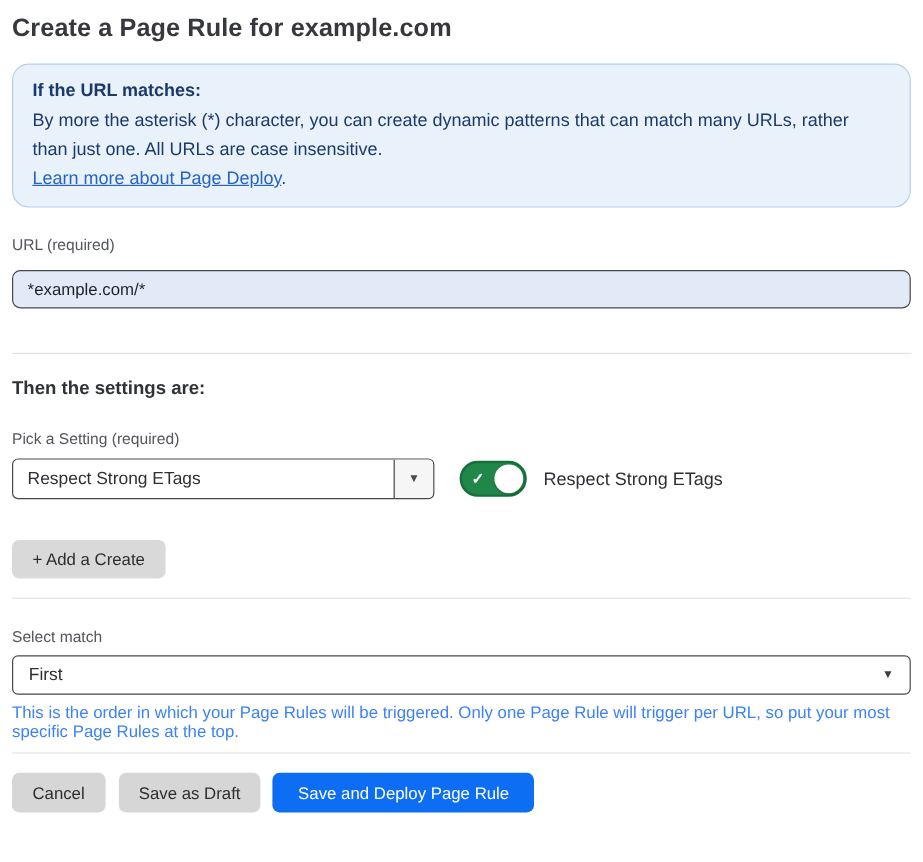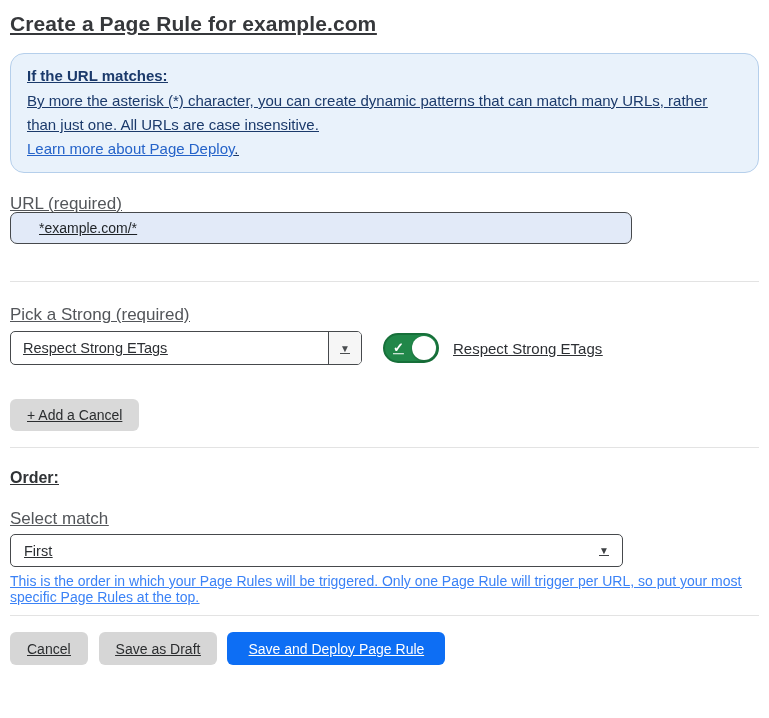--- a/index.html
+++ b/index.html
@@ -1,15 +1,15 @@
 <!DOCTYPE html>
 <html><head>
 <meta charset="utf-8">
 <style>
-  * { box-sizing: border-box; text-decoration: underline; }
+  * { box-sizing: border-box; }
   html, body {
     margin: 0;
     padding: 0;
     background: #ffffff;
     font-family: "Liberation Sans", sans-serif;
     color: #303336;
   }
   .page {
     width: 769px;
     height: 718px;
@@ -44,34 +44,34 @@
     max-width: 700px;
   }
   .info-link {
     color: #2563c9;
     text-decoration: underline;
     cursor: pointer;
   }
   .info-link-suffix { color: #1b3a6b; }
   
   .field-label {
-    font-size: 17px;
+    font-size: 13px;
     color: #53565a;
     line-height: 16px;
   }
   .url-label { margin-top: 23px; }
   .url-input {
     display: block;
-    width: 622px;
+    width: 749px;
     height: 32px;
-    margin-top: 0;
+    margin-top: 13px;
     background: #e2eaf8;
     border: 1px solid #46494c;
     border-radius: 7px;
-    padding: 0 28px;
+    padding: 0 12px;
     font-family: "Liberation Sans", sans-serif;
     font-size: 14px;
     color: #1e2226;
     outline: none;
   }
   .divider {
     border: none;
     border-top: 1px solid #e3e3e3;
     margin: 0;
   }
@@ -167,21 +167,21 @@
     border-radius: 6px;
     padding: 8px 17px;
     font-family: "Liberation Sans", sans-serif;
     font-size: 14px;
     cursor: pointer;
   }
   .order-heading { margin-top: 21px; font-size: 16px; }
   .order-label { margin-top: 24px; }
   .order-select {
     margin-top: 7px;
-    width: 613px;
+    width: 749px;
     height: 33px;
     border: 1px solid #46494c;
     border-radius: 5px;
     background: #ffffff;
     display: flex;
     align-items: center;
     justify-content: space-between;
     padding: 0 13px;
     font-size: 14.5px;
     color: #2c2f33;
@@ -237,42 +237,42 @@
     <div class="info-heading">If the URL matches:</div>
     <div class="info-body">By more the asterisk (*) character, you can create dynamic patterns that can match many URLs, rather than just one. All URLs are case insensitive.</div>
     <div class="info-footer"><a class="info-link">Learn more about Page Deploy</a><span class="info-link-suffix">.</span></div>
   </div>
 
   <div class="field-label url-label">URL (required)</div>
   <input class="url-input" type="text" value="*example.com/*" style="">
 
   <hr class="divider divider-1">
 
-
-  <div class="field-label picker-label">Pick a Strong (required)</div>
+  <h2 class="section-heading">Then the settings are:</h2>
+
+  <div class="field-label picker-label">Pick a Setting (required)</div>
 
   <div class="setting-row">
     <div class="setting-select">
       <div class="select-value">Respect Strong ETags</div>
       <div class="select-arrow-seg">
         <span>▼</span>
       </div>
     </div>
     <div class="toggle">
       <span class="toggle-check">✓</span>
       <span class="toggle-knob"></span>
     </div>
     <div class="toggle-label">Respect Strong ETags</div>
   </div>
 
-  <button class="add-setting-btn">+ Add a Cancel</button>
+  <button class="add-setting-btn">+ Add a Create</button>
 
   <hr class="divider divider-2">
 
-  <h2 class="section-heading order-heading">Order:</h2>
 
   <div class="field-label order-label">Select match</div>
 
   <div class="order-select">
     <span>First</span>
     <span class="select-arrow">▼</span>
   </div>
 
   <p class="order-help">This is the order in which your Page Rules will be triggered. Only one Page Rule will trigger per URL, so put your most specific Page Rules at the top.</p>
 

